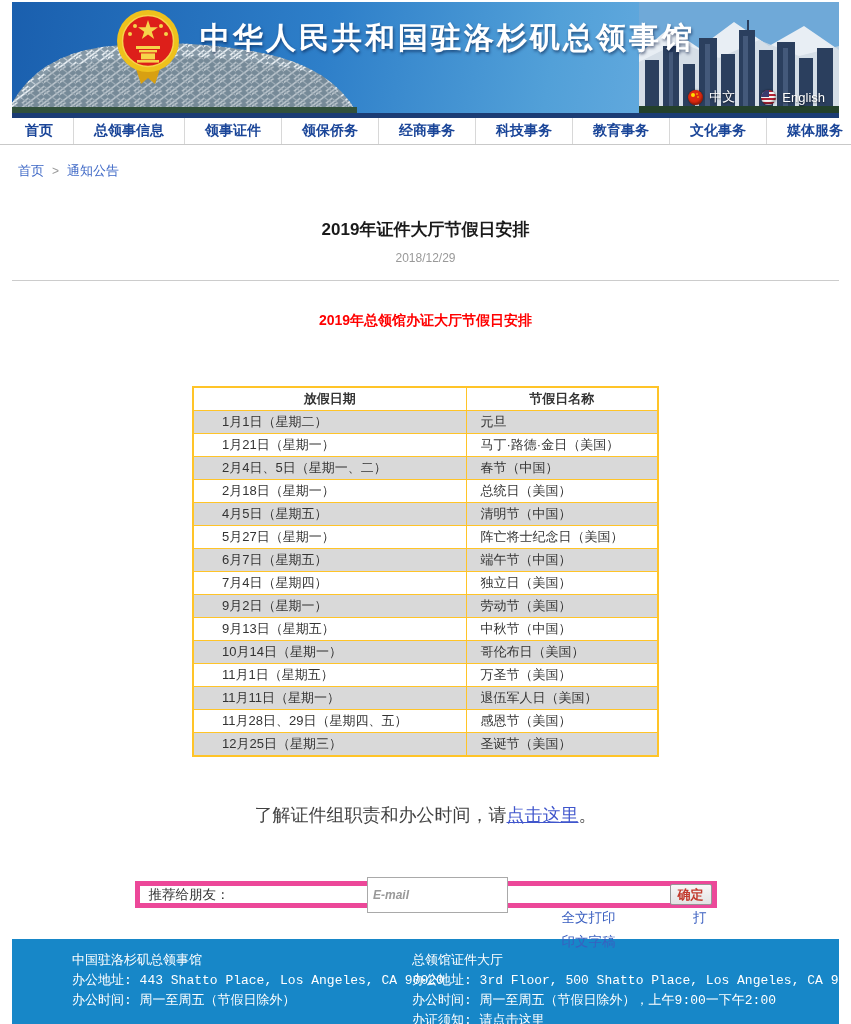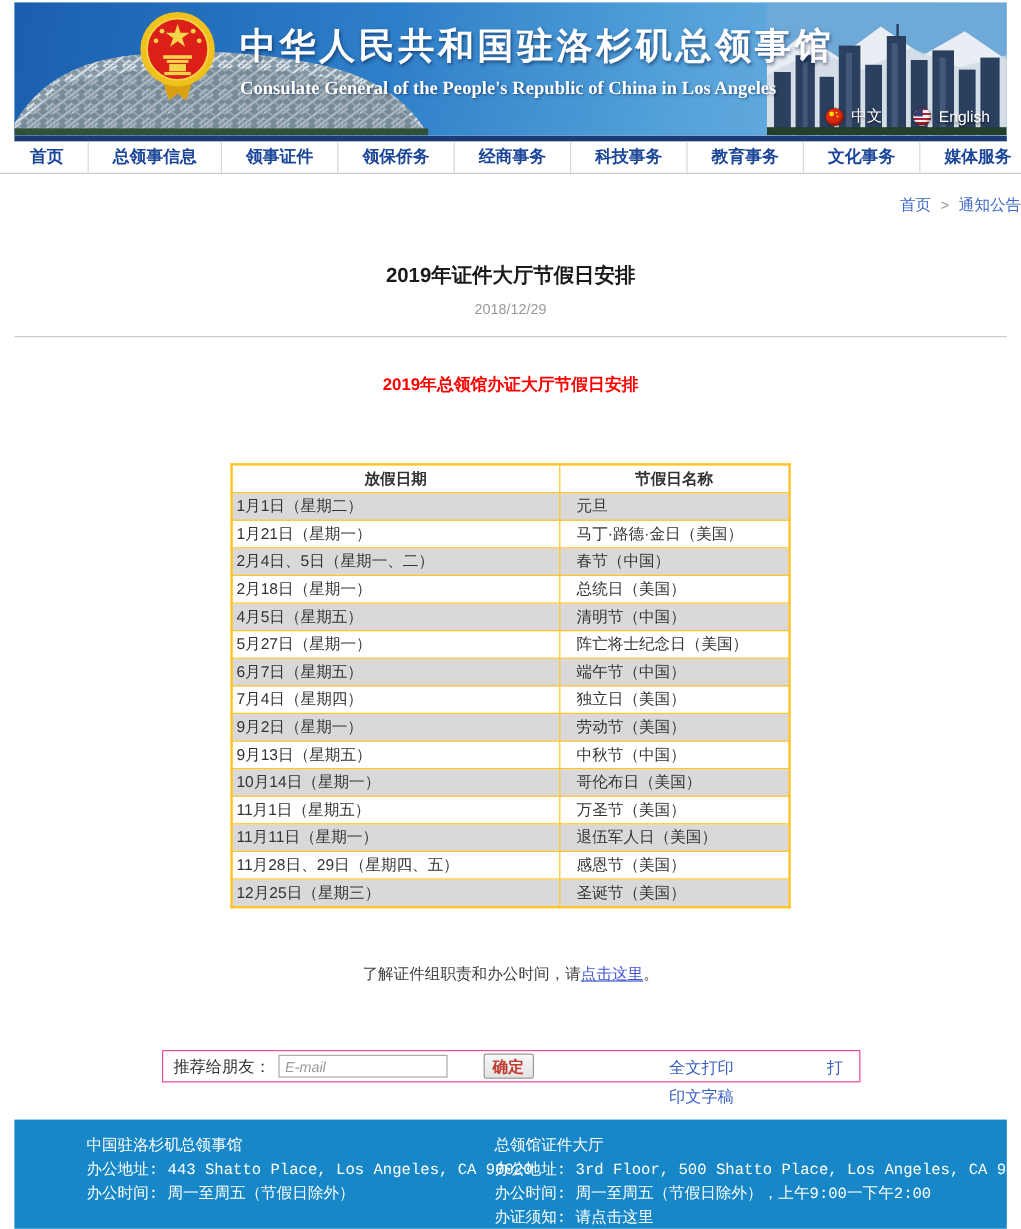--- a/index.html
+++ b/index.html
@@ -43,62 +43,62 @@
   
   .main-nav { display: flex; align-items: stretch; height: 27px; border-bottom: 1px solid #c9c9c9; background: #fff; padding-left: 5px; }
   .nav-item {
     display: flex; align-items: center; padding: 0 20px;
     font-size: 14px; font-weight: bold; color: #1a4598;
     border-right: 1px solid #d8d8d8; cursor: pointer; white-space: nowrap;
   }
   .nav-item:last-child { border-right: none; }
 
   
-  .breadcrumb { margin: 17px 0 0 18px; font-size: 13px; color: #999; text-align: right; }
+  .breadcrumb { margin: 17px 0 0 18px; font-size: 13px; color: #999; }
   .breadcrumb a { color: #3e68c6; text-decoration: none; cursor: pointer; }
   .breadcrumb .sep { margin: 0 8px; color: #999; font-size: 12px; }
 
   
   .article-title { margin-top: 38px; text-align: center; font-size: 17px; font-weight: bold; color: #1a1a1a; }
   .article-date { margin-top: 10px; text-align: center; font-size: 12px; color: #999; }
   .article-hr { margin: 15px 12px 0; border: none; border-top: 1px solid #ccc; height: 0; }
   .article-subtitle { margin-top: 31px; text-align: center; font-size: 14px; font-weight: bold; color: #ff0000; }
 
   .holiday-table { margin: 56px auto 0; width: 467px; border-collapse: collapse; border: 2px solid #ffc428; }
   .holiday-table th, .holiday-table td {
     border: 1px solid #ffc428; font-size: 13px; height: 20px;
     padding: 2px 10px; color: #333;
   }
   .holiday-table th { text-align: center; font-weight: bold; background: #fff; }
-  .holiday-table td:first-child { width: 273px; padding-left: 3px; }
+  .holiday-table td:first-child { width: 273px; padding-left: 28px; }
   .holiday-table td:last-child { padding-left: 14px; }
   .holiday-table tbody tr:nth-child(odd) td { background: #d9d9d9; }
 
-  .article-note { margin-top: 46px; text-align: center; font-size: 13px; color: #404040; }
+  .article-note { margin-top: 46px; text-align: center; font-size: 18px; color: #404040; }
   .article-note a { color: #4056cc; text-decoration: underline; cursor: pointer; }
 
   
   .share-wrap { margin: 54px auto 0; width: 582px; height: 48px; position: relative; }
   .share-box {
-    width: 582px; height: 27px; border: 1px solid #ec4899;
+    width: 582px; height: 27px; border: 5px solid #ec4899;
     display: flex; align-items: center; padding-left: 9px; position: relative;
-    overflow: visible; background: #fff;
+    overflow: visible; background: #fff; justify-content: space-between;
   }
   .share-label { font-size: 13.5px; color: #333; }
   .share-input {
-    margin-left: 6px; width: 141px; height: 19px; border: 1px solid #a9a9a9;
-    font-size: 12px; padding: 0 5px; color: #555; font-family: "Liberation Sans", sans-serif;
+    margin-left: 6px; width: 141px; height: 36px; border: 1px solid #a9a9a9;
+    font-size: 12px; padding: 0 5px; color: #555; font-family: "Liberation Sans", sans-serif; font-weight: bold;
   }
   .share-input::placeholder { font-style: italic; color: #999; }
   .share-submit {
     margin-left: 30px; font-size: 13px; font-weight: bold; color: #c23b2e;
     background: linear-gradient(#f8f8f8, #e3e3e3); border: 1px solid #979797;
     border-radius: 2px; padding: 1px 7px 2px; cursor: pointer; height: 21px;
   }
-  .print-links { position: absolute; left: 422px; top: 3px; width: 145px; font-size: 13.5px; line-height: 22px; }
+  .print-links { position: absolute; left: 422px; top: 21px; width: 145px; font-size: 13.5px; line-height: 22px; }
   .print-links a { color: #3a5fc0; text-decoration: none; cursor: pointer; }
   .print-line1 { display: flex; justify-content: space-between; }
   .print-line2 { margin-top: 2px; }
 
   
   .site-footer { margin: 10px 12px 0; background: #1787c8; color: #fff; padding: 12px 0 8px; }
   .footer-cols { display: flex; }
   .footer-col { font-size: 13px; line-height: 20px; font-family: "Liberation Mono", "DejaVu Sans Mono", monospace; }
   .footer-col-left { margin-left: 60px; width: 340px; }
   .footer-col-right { margin-left: 0; flex: 1; }
@@ -164,21 +164,20 @@
     <g fill="#f6d44a">
       <rect x="21" y="38" width="24" height="3"></rect>
       <rect x="24" y="42" width="18" height="2.4"></rect>
       <rect x="26" y="45.4" width="14" height="6"></rect>
       <rect x="22" y="52" width="22" height="2.6"></rect>
     </g>
   </svg>
 
   <div class="banner-titles">
     <div class="title-cn">中华人民共和国驻洛杉矶总领事馆</div>
-    <div class="title-en">Consulate General of the People's Republic of China in Los Angeles</div>
   </div>
 
   <div class="lang-bar">
     <div class="lang-item">
       <span class="flag flag-cn"></span>
       <span>中文</span>
     </div>
     <div class="lang-item">
       <span class="flag flag-us"></span>
       <span>English</span>

